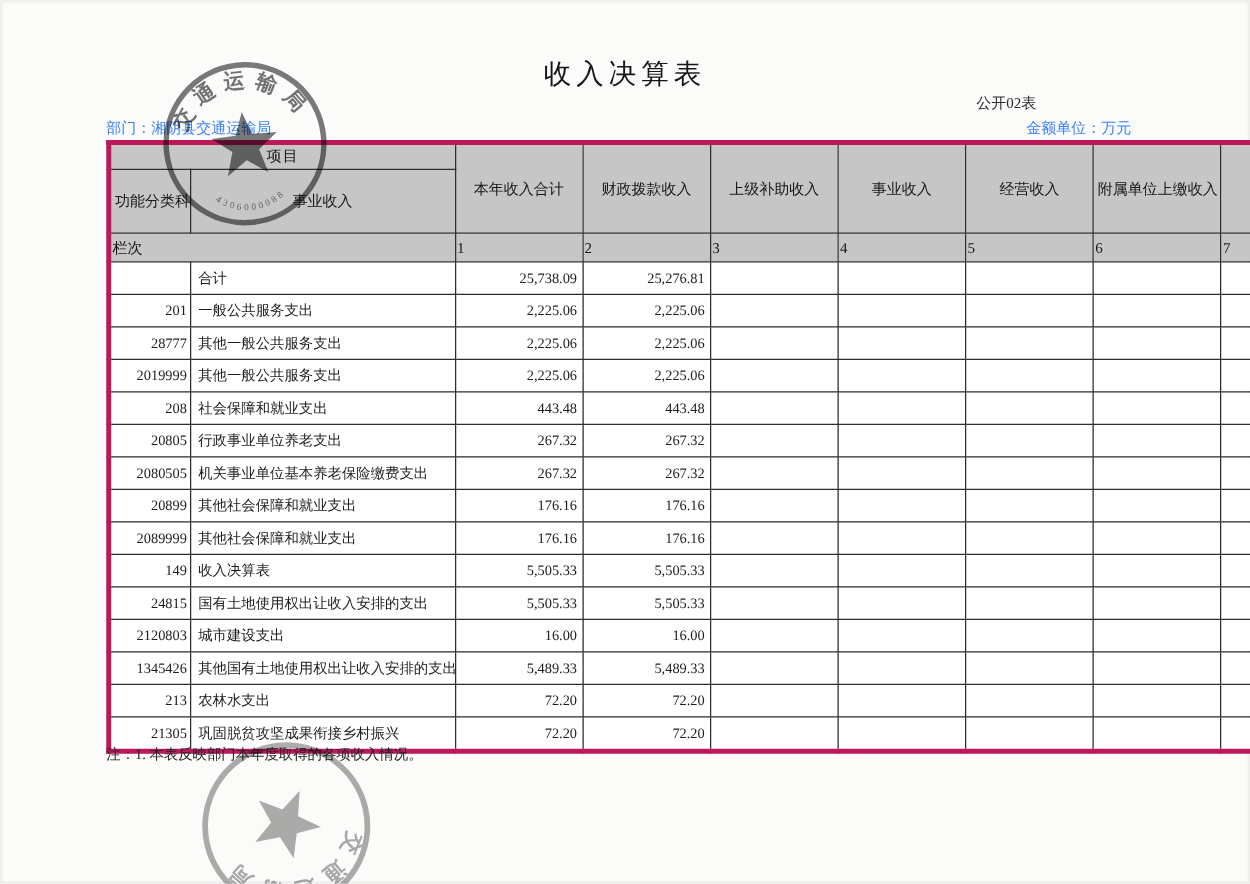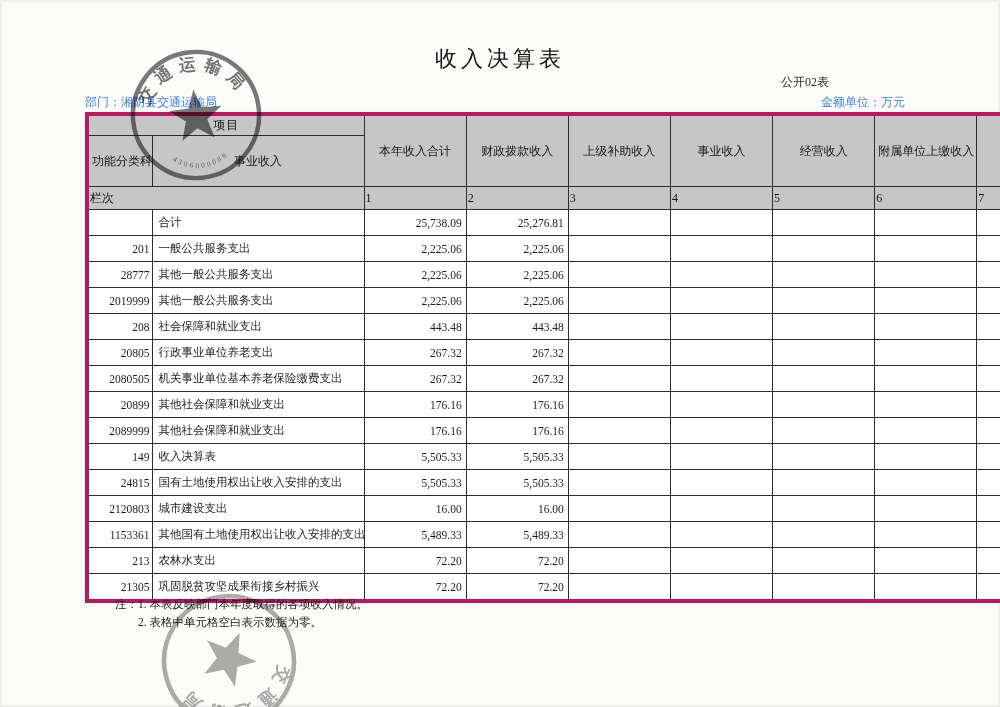--- a/index.html
+++ b/index.html
@@ -37,21 +37,21 @@
   th.h-project{height:17px;font-size:12px;letter-spacing:1px;}
   tr.hdr2 th{height:50px;}
   th.h-col{white-space:normal;line-height:1.35;padding:0 3px;}
   tr.lanci td{height:20px;text-align:left;font-size:11px;}
   tbody td{height:25px;font-size:11.5px;background:#ffffff;}
   td.c-code{text-align:right;padding:0 2px;}
   td.c-name{text-align:left;padding:0 2px 0 6px;font-size:11.5px;font-family:Liberation Serif, serif;}
   td.c-val{text-align:right;padding:0 4px 0 2px;font-family:"Liberation Serif","DejaVu Serif",serif;}
   .notes{
     position:absolute;left:85px;top:595px;
-    font-size:11.5px;line-height:18px;color:#222;margin-left:30px;
+    font-size:11.5px;line-height:18px;color:#222;
   }
   .notes .n2{margin-left:23px;}
   .stamp{position:absolute;mix-blend-mode:multiply;pointer-events:none;}
   .stamp-top{left:127px;top:46px;width:138px;height:138px;opacity:.82;transform:rotate(-6deg);}
   .stamp-bottom{left:158px;top:590px;width:142px;height:142px;opacity:.5;transform:rotate(167deg);}
   .stamp svg{width:100%;height:100%;}
 </style>
 </head>
 <body>
 
@@ -228,21 +228,21 @@
         <td class="c-name">城市建设支出</td>
         <td class="c-val">16.00</td>
         <td class="c-val">16.00</td>
         <td class="c-val"></td>
         <td class="c-val"></td>
         <td class="c-val"></td>
         <td class="c-val"></td>
         <td class="c-val"></td>
       </tr>
       <tr>
-        <td class="c-code">1153361</td>
+        <td class="c-code">1345426</td>
         <td class="c-name">其他国有土地使用权出让收入安排的支出</td>
         <td class="c-val">5,489.33</td>
         <td class="c-val">5,489.33</td>
         <td class="c-val"></td>
         <td class="c-val"></td>
         <td class="c-val"></td>
         <td class="c-val"></td>
         <td class="c-val"></td>
       </tr>
       <tr>
@@ -265,21 +265,20 @@
         <td class="c-val"></td>
         <td class="c-val"></td>
         <td class="c-val"></td>
         <td class="c-val"></td>
       </tr>
     </tbody>
 </table>
 
 <div class="notes">
   <div class="n1">注：1. 本表反映部门本年度取得的各项收入情况。</div>
-  <div class="n2">2. 表格中单元格空白表示数据为零。</div>
 </div>
 
 <div class="stamp stamp-top">
   <svg viewBox="0 0 140 140">
     <defs>
       <path id="arcTop" d="M 20,74 A 50,50 0 0 1 120,74"></path>
       <path id="arcBottom" d="M 26,80 A 44,44 0 0 0 114,80"></path>
     </defs>
     <circle cx="70" cy="70" r="64" fill="none" stroke="#5c5c5c" stroke-width="4.5"></circle>
     <polygon fill="#5c5c5c" points="70,44 76.8,62.7 96.6,63.3 80.9,75.6 86.5,94.7 70,83.5 53.5,94.7 59.1,75.6 43.4,63.3 63.2,62.7"></polygon>

